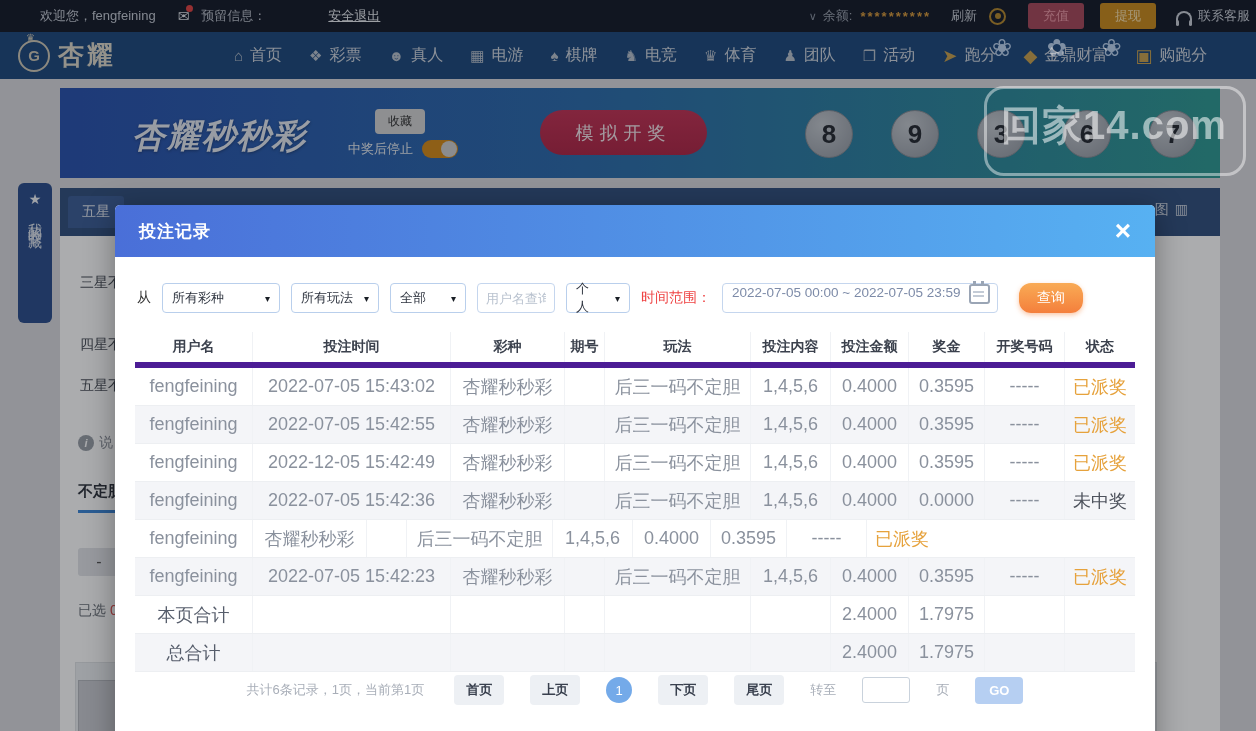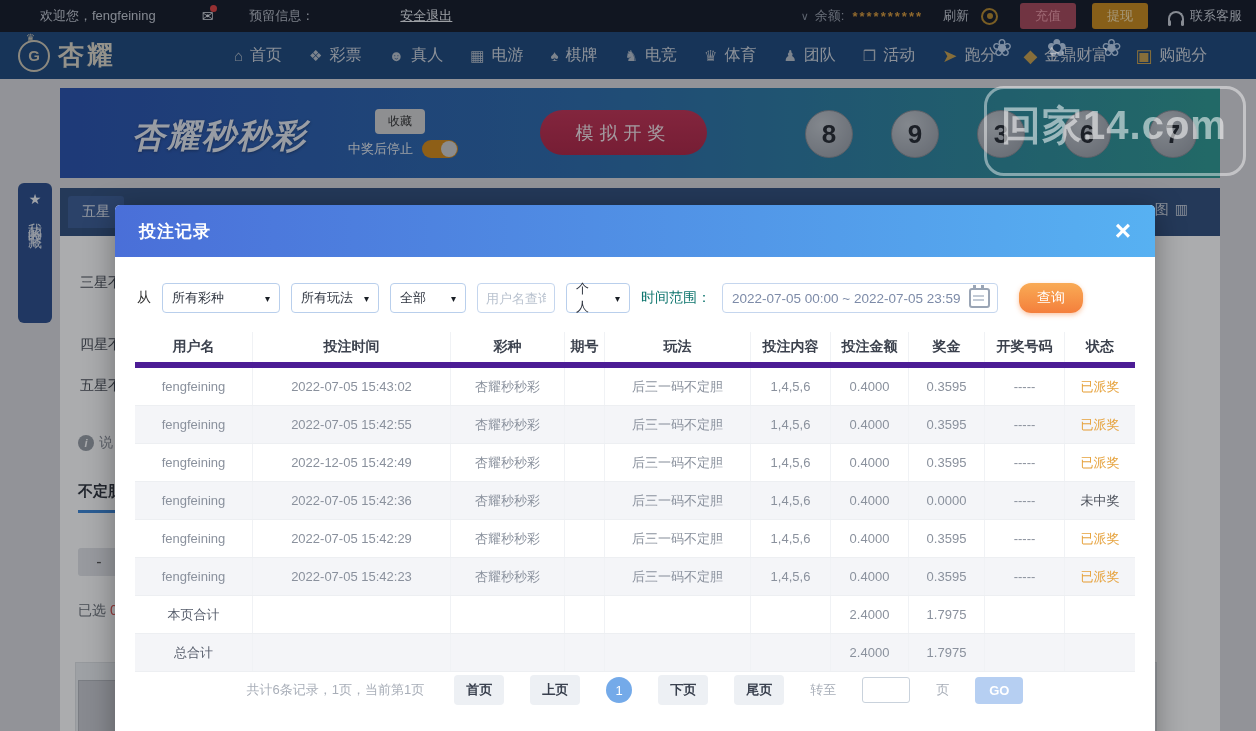--- a/index.html
+++ b/index.html
@@ -1,21 +1,21 @@
 <!DOCTYPE html>
 <html><head>
 <meta charset="utf-8">
 <style>
   html,body{margin:0;padding:0;background:#555;}
   .stage{position:relative;width:1256px;height:731px;overflow:hidden;background:#d9dade;
          font-family:"Liberation Sans","DejaVu Sans",sans-serif;-webkit-font-smoothing:antialiased;}
 
   
   .topbar{position:absolute;left:0;top:0;width:100%;height:32px;background:#161c2a;z-index:1;
-          display:flex;align-items:center;color:#b9bec8;font-size:13px;box-sizing:border-box;padding:0 14px 0 40px;gap:24px;}
+          display:flex;align-items:center;color:#b9bec8;font-size:13px;box-sizing:border-box;padding:0 6px 0 40px;}
   .tb-welcome{color:#c3c8d2;}
   .tb-mail{position:relative;margin-left:22px;color:#e3e6ec;font-size:14px;cursor:pointer;}
   .tb-mail .badge{position:absolute;right:-4px;top:-3px;width:7px;height:7px;border-radius:50%;background:#e04343;}
   .tb-reserved{margin-left:12px;color:#b9bec8;}
   .tb-logout{margin-left:62px;color:#e8ebf0;text-decoration:underline;cursor:pointer;}
   .tb-right{margin-left:auto;display:flex;align-items:center;}
   .tb-caret{color:#8a92a0;font-size:11px;margin-right:6px;}
   .tb-balance-label{color:#9aa1ad;}
   .tb-stars{color:#d79a3c;letter-spacing:2px;margin-left:8px;font-weight:bold;}
   .tb-refresh{margin-left:20px;color:#c9ced6;cursor:pointer;}
@@ -99,35 +99,35 @@
   .modal-close{margin-left:auto;color:#fff;font-size:28px;line-height:24px;font-weight:bold;cursor:pointer;}
 
   .filters{position:absolute;left:22px;top:78px;right:22px;height:30px;display:flex;align-items:center;gap:11px;font-size:14px;color:#333;}
   .sel{height:30px;box-sizing:border-box;border:1px solid #b9cfec;border-radius:4px;background:#fff;
        display:flex;align-items:center;justify-content:space-between;padding:0 9px;font-size:13px;color:#2f3540;cursor:pointer;}
   .sel .car{font-size:10px;color:#1a1f26;margin-left:8px;}
   .w118{width:118px;} .w88{width:88px;} .w76{width:76px;} .w64{width:64px;gap:13px;}
   .txt-input{width:78px;height:30px;box-sizing:border-box;border:1px solid #c5d6ee;border-radius:4px;
              padding:0 8px;font-size:13px;color:#555;font-family:inherit;}
   .txt-input::placeholder{color:#b9c2cf;}
-  .time-label{color:#0f766e;white-space:nowrap;}
+  .time-label{color:#ef4444;white-space:nowrap;}
   .datebox{width:276px;height:30px;box-sizing:border-box;border:1px solid #c5d6ee;border-radius:4px;background:#fff;
-           display:flex;align-items:center;padding:0 7px;}
+           display:flex;align-items:flex-start;padding:0 7px;}
   .date-input{flex:1;border:none;outline:none;font-size:13.5px;color:#7d8ba8;font-family:inherit;background:transparent;min-width:0;}
   .cal{width:17px;height:16px;border:2px solid #9aa5b5;border-radius:3px;position:relative;margin-left:5px;cursor:pointer;}
   .cal:before{content:"";position:absolute;left:2px;top:-5px;width:3px;height:5px;background:#9aa5b5;box-shadow:8px 0 0 #9aa5b5;}
   .cal:after{content:"";position:absolute;left:2px;top:5px;width:11px;height:2px;background:#c3cbd6;box-shadow:0 4px 0 #c3cbd6;}
   .search-btn{margin-left:auto;margin-right:50px;width:64px;height:30px;border-radius:12px;color:#fff;font-size:14px;
               background:linear-gradient(180deg,#f9ab55,#f47f3c);display:flex;align-items:center;justify-content:center;
               cursor:pointer;box-shadow:0 2px 5px rgba(244,130,60,.45);}
 
   
   .btable{position:absolute;left:20px;top:127px;width:1000px;}
   .thead{display:flex;height:30px;border-bottom:6px solid #4c1d95;font-weight:bold;font-size:14px;color:#3b414d;}
-  .trow{display:flex;height:37px;font-size:13px;color:#8a919d;border-bottom:1px solid #edeff2;}
+  .trow{display:flex;height:37px;font-size:18px;color:#8a919d;border-bottom:1px solid #edeff2;}
   .rows>div:nth-of-type(even){background:#f4f5f8;}
   .td{box-sizing:border-box;border-right:1px solid #f0f2f5;display:flex;align-items:center;justify-content:center;
       overflow:hidden;white-space:nowrap;}
   .thead .td:last-child,.trow .td:last-child{border-right:none;}
   .c0{width:11.8%;} .c1{width:19.8%;} .c2{width:11.4%;} .c3{width:4%;} .c4{width:14.6%;}
   .c5{width:8%;} .c6{width:7.8%;} .c7{width:7.6%;} .c8{width:8%;} .c9{width:7%;}
   .st-paid{color:#e6a23c;}
   .st-lost{color:#4d525c;}
   .sum-row .c0{color:#565d6b;}
 
@@ -386,21 +386,20 @@
             <span class="td c4">后三一码不定胆</span>
             <span class="td c5">1,4,5,6</span>
             <span class="td c6">0.4000</span>
             <span class="td c7">0.0000</span>
             <span class="td c8">-----</span>
             <span class="td c9 st-lost">未中奖</span>
           </div>
 
           <div class="trow">
             <span class="td c0">fengfeining</span>
-            <span class="td c1">2022-07-05 15:42:29</span>
             <span class="td c2">杏耀秒秒彩</span>
             <span class="td c3"></span>
             <span class="td c4">后三一码不定胆</span>
             <span class="td c5">1,4,5,6</span>
             <span class="td c6">0.4000</span>
             <span class="td c7">0.3595</span>
             <span class="td c8">-----</span>
             <span class="td c9 st-paid">已派奖</span>
           </div>
 

